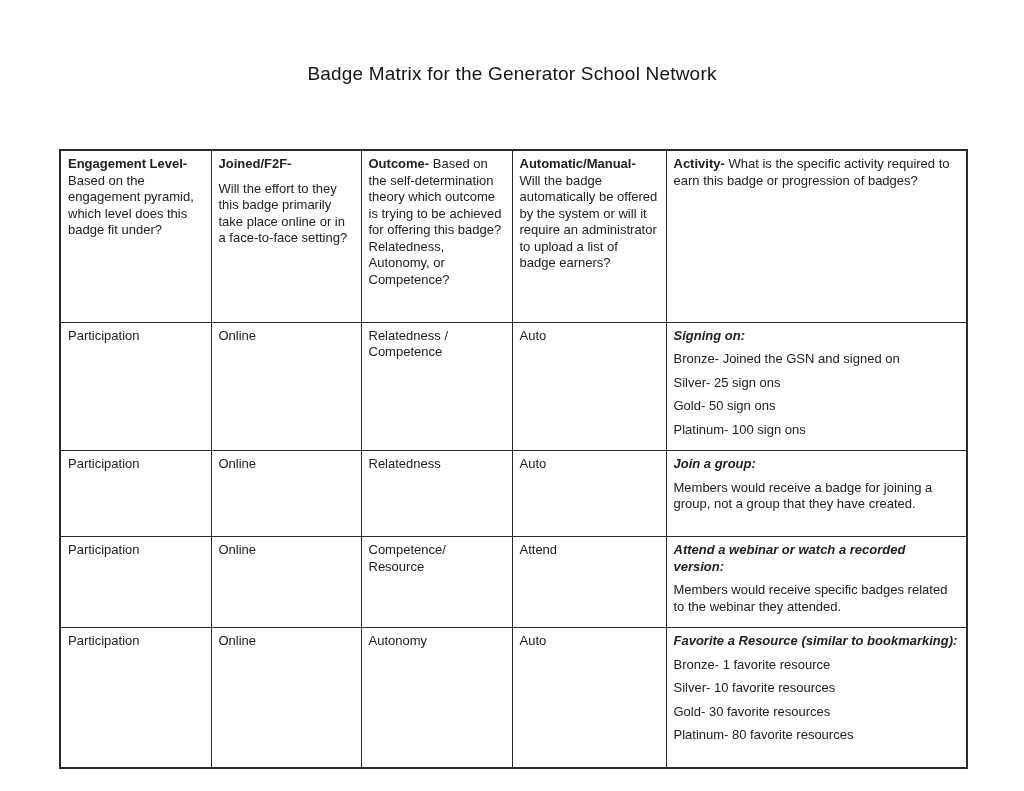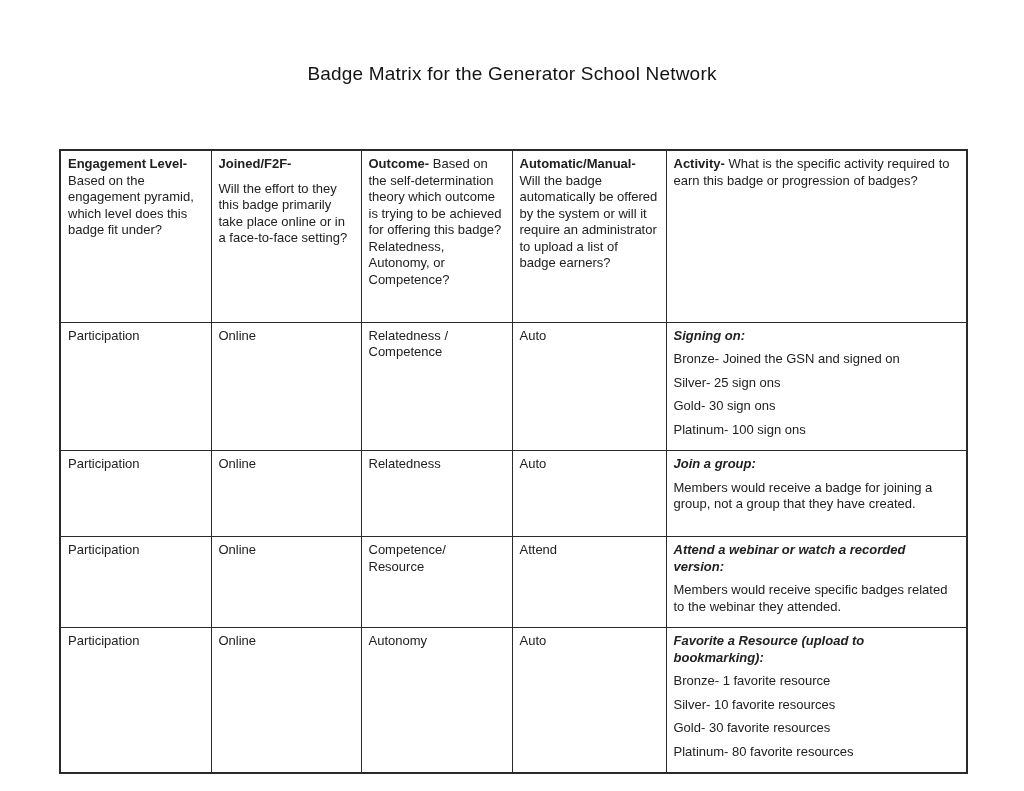--- a/index.html
+++ b/index.html
@@ -75,21 +75,21 @@
     <tbody>
       <tr class="row-0">
         <td>Participation</td>
         <td>Online</td>
         <td>Relatedness / Competence</td>
         <td>Auto</td>
         <td class="activity">
           <p class="ah">Signing on:</p>
           <p>Bronze- Joined the GSN and signed on</p>
           <p>Silver- 25 sign ons</p>
-          <p>Gold- 30 sign ons</p>
+          <p>Gold- 50 sign ons</p>
           <p>Platinum- 100 sign ons</p>
         </td>
       </tr>
       <tr class="row-1">
         <td>Participation</td>
         <td>Online</td>
         <td>Relatedness</td>
         <td>Auto</td>
         <td class="activity">
           <p class="ah">Join a group:</p>
@@ -105,21 +105,21 @@
           <p class="ah">Attend a webinar or watch a recorded version:</p>
           <p>Members would receive specific badges related to the webinar they attended.</p>
         </td>
       </tr>
       <tr class="row-3">
         <td>Participation</td>
         <td>Online</td>
         <td>Autonomy</td>
         <td>Auto</td>
         <td class="activity">
-          <p class="ah">Favorite a Resource (upload to bookmarking):</p>
+          <p class="ah">Favorite a Resource (similar to bookmarking):</p>
           <p>Bronze- 1 favorite resource</p>
           <p>Silver- 10 favorite resources</p>
           <p>Gold- 30 favorite resources</p>
           <p>Platinum- 80 favorite resources</p>
         </td>
       </tr>
     </tbody>
   </table>
 </div>
 

